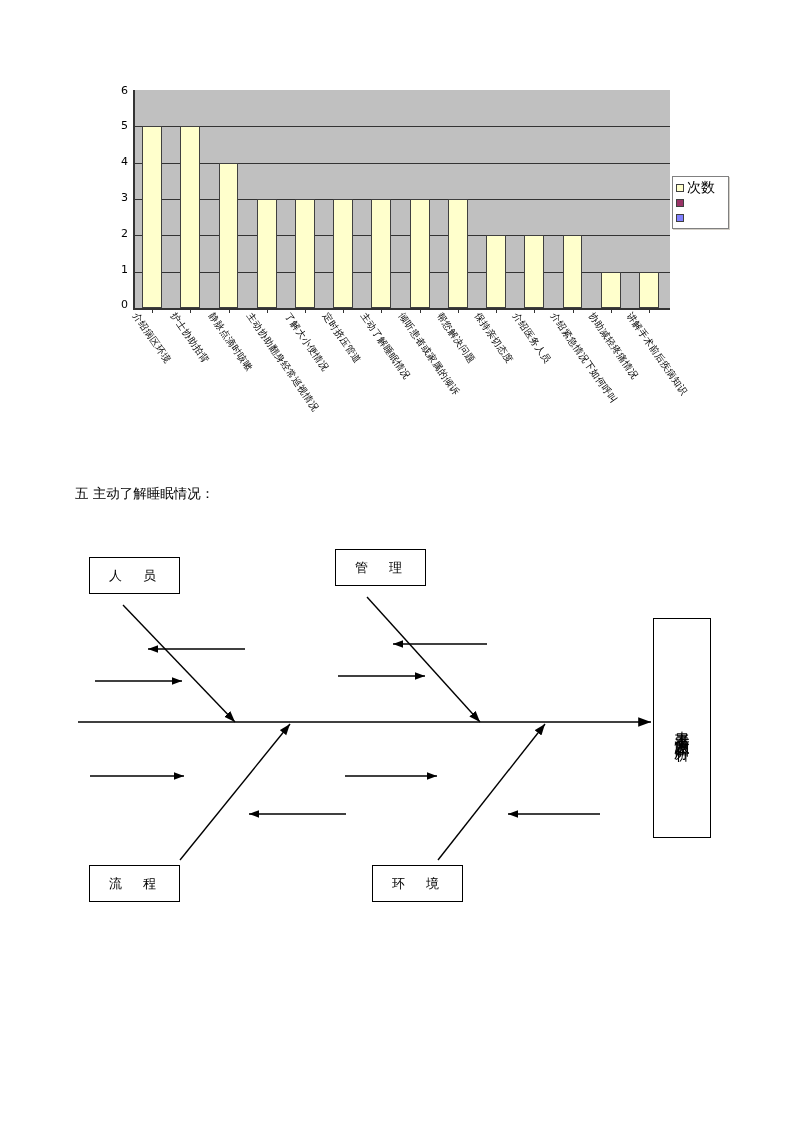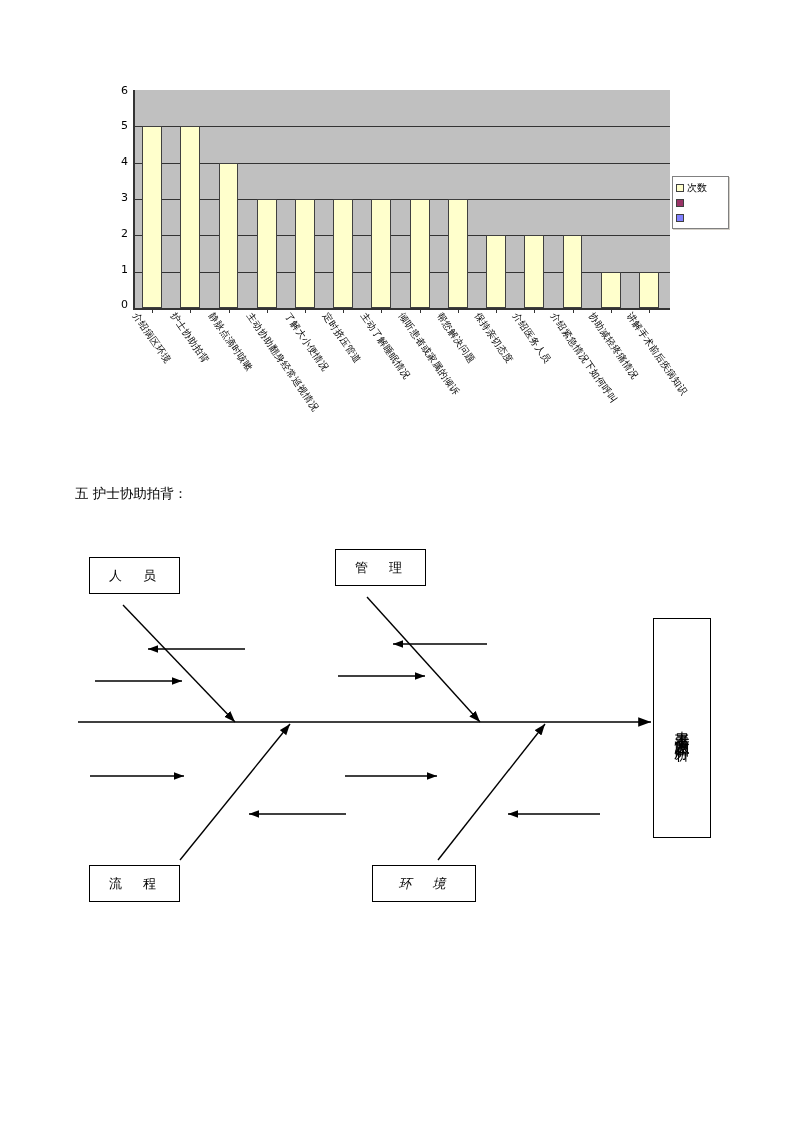--- a/index.html
+++ b/index.html
@@ -123,21 +123,21 @@
     height: 15px;
   }
   .swatch {
     width: 8px;
     height: 8px;
     border: 1px solid #404040;
     box-sizing: border-box;
     flex: 0 0 auto;
   }
   .legend-text {
-    font-size: 10px;
+    font-size: 14px;
     margin-left: 3px;
     white-space: nowrap;
   }
 
   
   #text-block {
     position: absolute;
     left: 75px;
     top: 478px;
     width: 640px;
@@ -164,21 +164,21 @@
     display: flex;
     align-items: center;
     justify-content: center;
     font-size: 13px;
     letter-spacing: 4px;
     box-sizing: border-box;
   }
   #box-people   { left: 89px;  top: 17px;  width: 91px; height: 37px; }
   #box-manage   { left: 335px; top: 9px;   width: 91px; height: 37px; }
   #box-process  { left: 89px;  top: 325px; width: 91px; height: 37px; }
-  #box-env      { left: 372px; top: 325px; width: 104px; height: 37px; font-style: italic; }
+  #box-env      { left: 372px; top: 325px; width: 91px; height: 37px; }
   #box-effect {
     left: 653px; top: 78px; width: 58px; height: 220px;
     letter-spacing: normal;
     padding: 6px 0;
   }
   #box-effect .vert {
     writing-mode: vertical-rl;
     text-orientation: upright;
     font-size: 15px;
     line-height: 18px;
@@ -297,21 +297,21 @@
       <span class="legend-text"></span>
     </div>
     <div class="legend-row">
       <span class="swatch" style="background:#8080FF"></span>
       <span class="legend-text"></span>
     </div>
   </div>
 </div>
 
 <div id="text-block">
-  <div class="para">五  护士协助拍背：</div>
+  <div class="para">五  主动了解睡眠情况：</div>
 </div>
 
 <div id="fishbone">
 
   <svg id="fb-svg" viewBox="0 0 800 390">
     <defs>
       <marker id="ah" markerWidth="9" markerHeight="9" refX="8" refY="3" orient="auto" markerUnits="strokeWidth">
         <path d="M0,0 L0,6 L8,3 z" fill="#000"></path>
       </marker>
     </defs>

